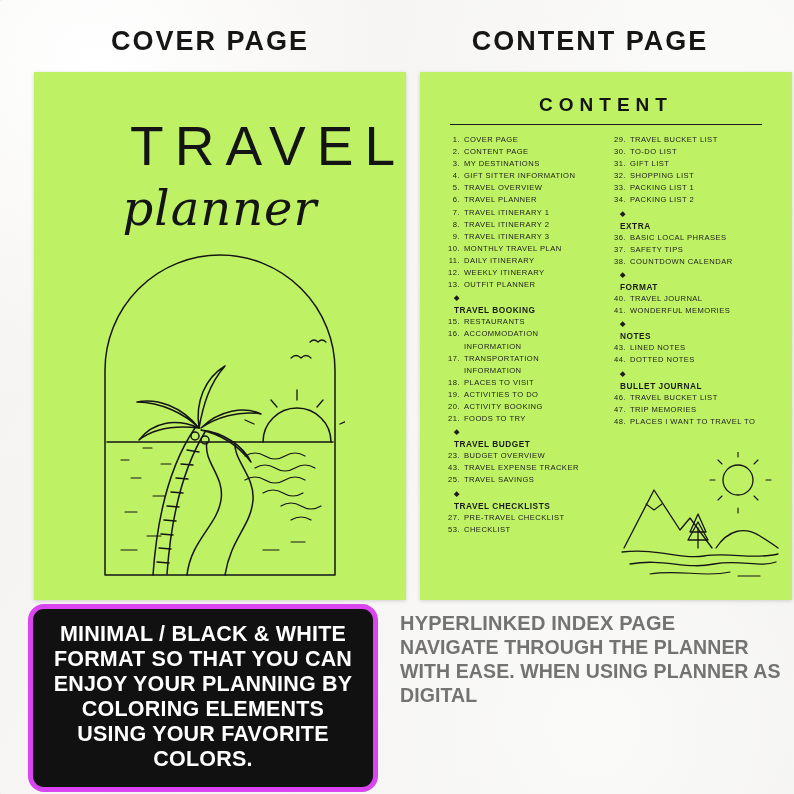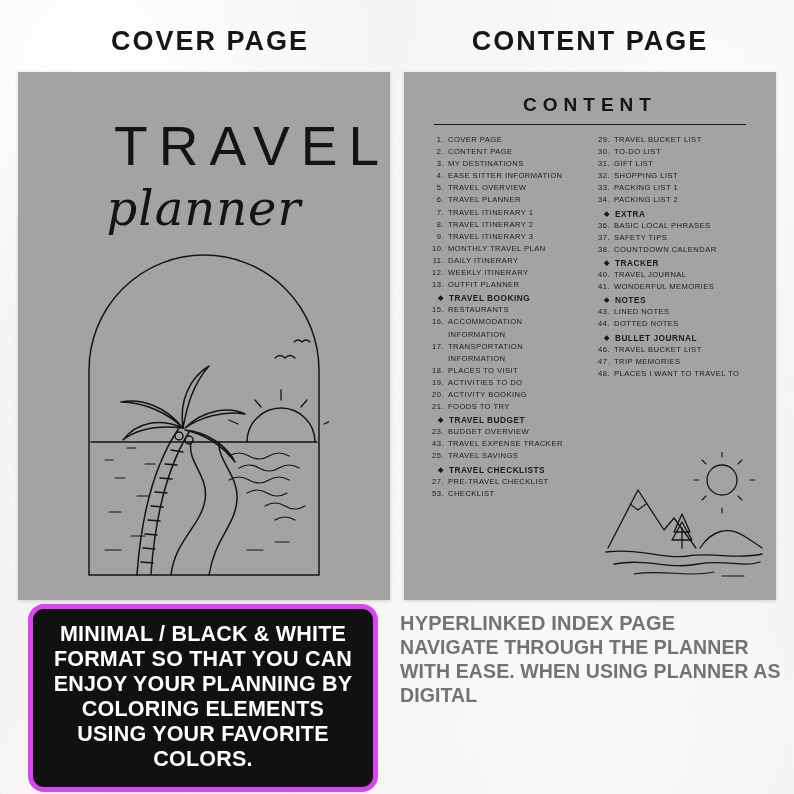--- a/index.html
+++ b/index.html
@@ -38,22 +38,23 @@
     text-align:center;
     font-size:27px;
     font-family:"Liberation Sans", sans-serif;
   }
   #hdr-cover{left:20px;top:26px;width:380px;}
   #hdr-content{left:400px;top:26px;width:380px;}
 
   
   .page{
     position:absolute;
-    background:#a3a3a3;
+    background:#bef264;
     box-shadow:0 1px 4px rgba(0,0,0,0.16);
+    margin-left:16px;
   }
   #cover-page{left:18px;top:72px;width:372px;height:528px;}
   #content-page{left:404px;top:72px;width:372px;height:528px;}
 
   
   .travel-word{
     position:absolute;left:0;top:42px;width:100%;
     text-align:right;
     font-family:"Liberation Sans", sans-serif;
     font-weight:300;
@@ -99,20 +100,21 @@
     white-space:nowrap;
   }
   .entry .num{width:14px;text-align:right;margin-right:4px;flex:0 0 14px;}
   .entry .txt{white-space:normal;}
   .entry.section{
     font-weight:bold;
     font-size:8.3px;
     letter-spacing:.5px;
     padding-left:8px;
     margin-top:1px;
+    flex-direction:column;
   }
   .entry.section .bullet{margin-right:5px;font-size:7px;line-height:12px;}
   .landscape-holder{position:absolute;left:200px;top:380px;}
 
   
   .badge{
     position:absolute;left:28px;top:604px;width:350px;
     background:#111111;
     border-radius:16px;
     padding:13px 14px 15px 14px;
@@ -201,21 +203,21 @@
           <div class="entry">
             <span class="num">2.</span>
             <span class="txt">CONTENT PAGE</span>
           </div>
           <div class="entry">
             <span class="num">3.</span>
             <span class="txt">MY DESTINATIONS</span>
           </div>
           <div class="entry">
             <span class="num">4.</span>
-            <span class="txt">EASE SITTER INFORMATION</span>
+            <span class="txt">GIFT SITTER INFORMATION</span>
           </div>
           <div class="entry">
             <span class="num">5.</span>
             <span class="txt">TRAVEL OVERVIEW</span>
           </div>
           <div class="entry">
             <span class="num">6.</span>
             <span class="txt">TRAVEL PLANNER</span>
           </div>
           <div class="entry">
@@ -343,21 +345,21 @@
           <div class="entry">
             <span class="num">37.</span>
             <span class="txt">SAFETY TIPS</span>
           </div>
           <div class="entry">
             <span class="num">38.</span>
             <span class="txt">COUNTDOWN CALENDAR</span>
           </div>
           <div class="entry section">
             <span class="bullet">◆</span>
-            <span class="txt">TRACKER</span>
+            <span class="txt">FORMAT</span>
           </div>
           <div class="entry">
             <span class="num">40.</span>
             <span class="txt">TRAVEL JOURNAL</span>
           </div>
           <div class="entry">
             <span class="num">41.</span>
             <span class="txt">WONDERFUL MEMORIES</span>
           </div>
           <div class="entry section">

